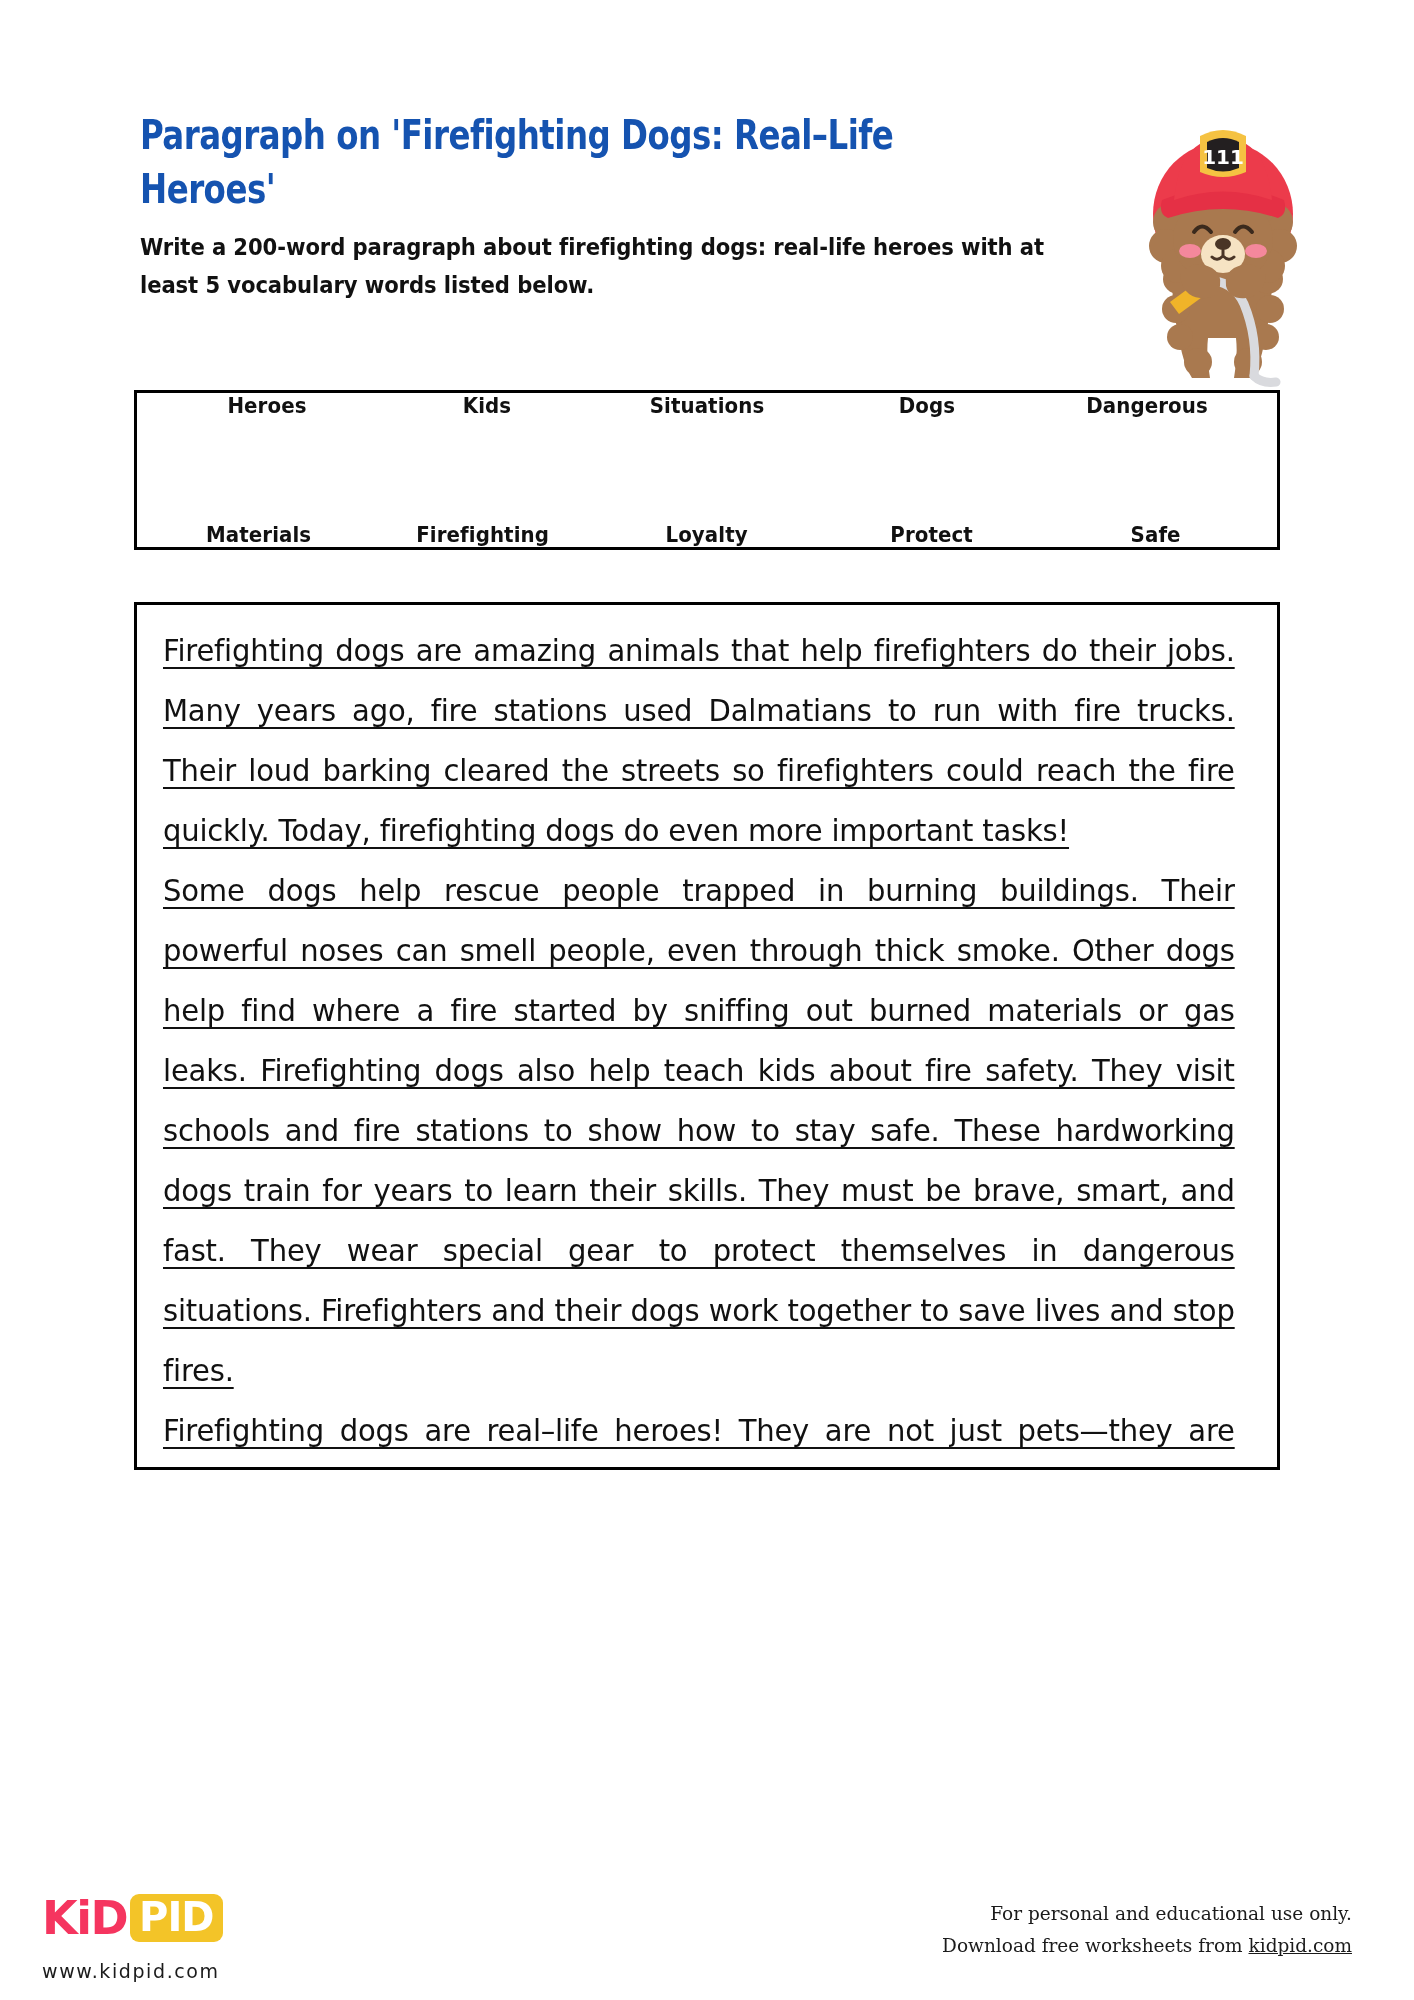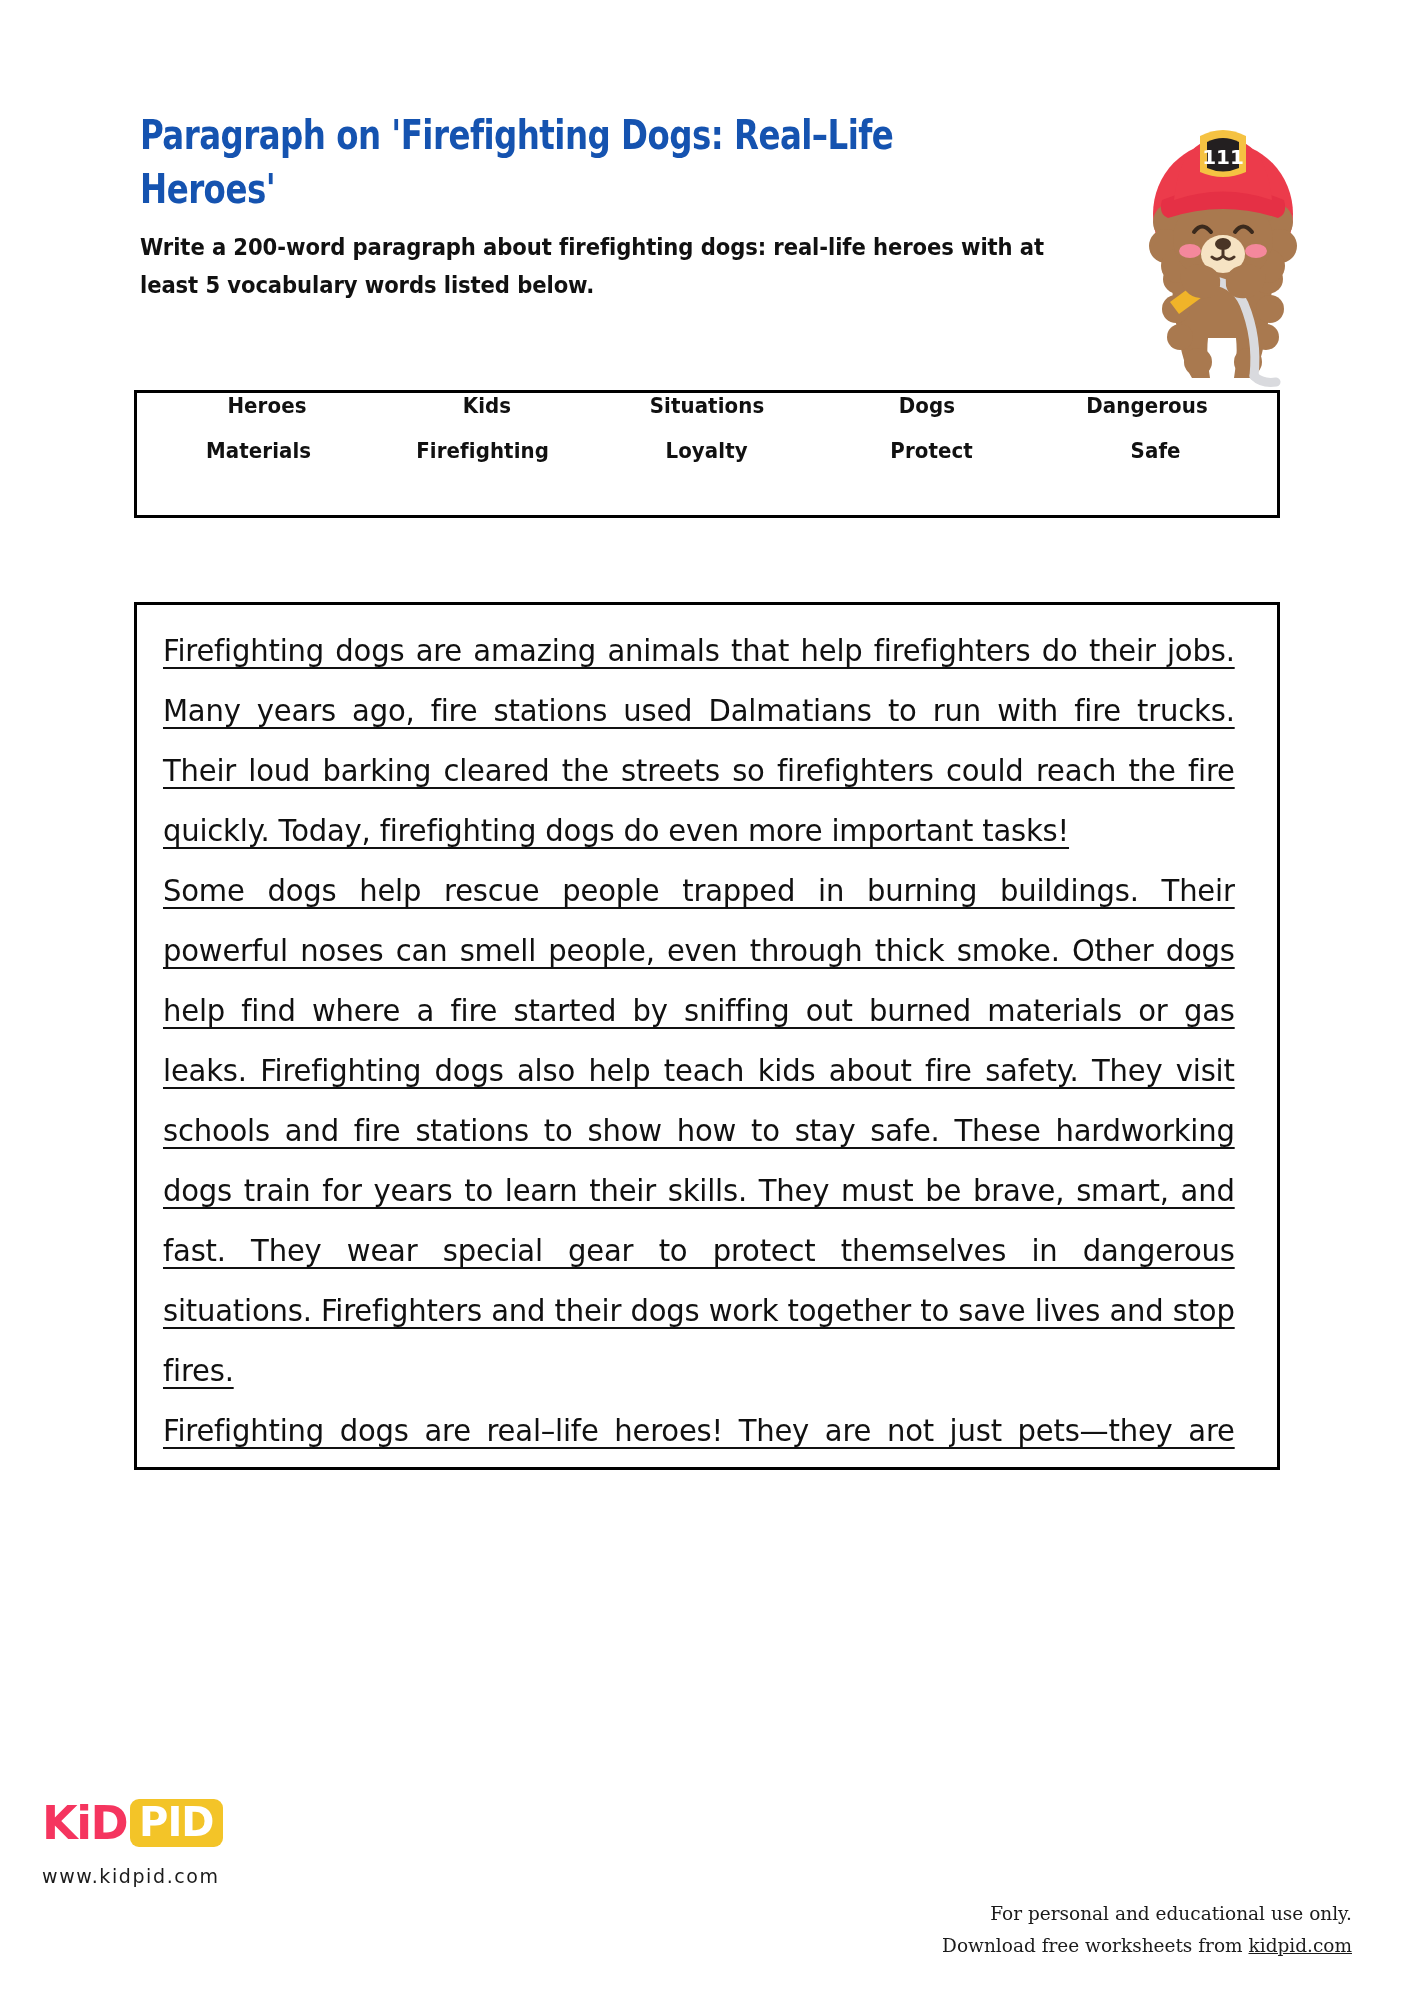--- a/index.html
+++ b/index.html
@@ -68,26 +68,26 @@
     height: 290px;
   }
   .mascot svg { display: block; width: 190px; height: 290px; }
 
   
   .vocab-box {
     position: absolute;
     left: 134px;
     top: 390px;
     width: 1146px;
-    height: 128px;
+    height: 160px;
     border: 3px solid #000000;
     box-sizing: border-box;
     display: flex;
     flex-direction: column;
-    justify-content: flex-start;
+    justify-content: space-between;
   }
   .vocab-row {
     display: flex;
     width: 100%;
     box-sizing: border-box;
     padding: 0 20px;
   }
   .vocab-row + .vocab-row { margin-top: 20px; gap: 21px; }
   .vocab-cell {
     flex: 1 1 0;
@@ -128,21 +128,21 @@
     word-spacing: 0px;
     transform: scaleX(0.985);
     transform-origin: left top;
   }
   .para.last { text-align-last: left; }
 
   
   .footer-logo {
     position: absolute;
     left: 42px;
-    top: 1797px;
+    top: 1892px;
     width: 360px;
   }
   .logo-mark {
     display: flex;
     align-items: center;
     height: 52px;
   }
   .logo-kid {
     font-family: "DejaVu Sans", sans-serif;
     font-size: 46px;

